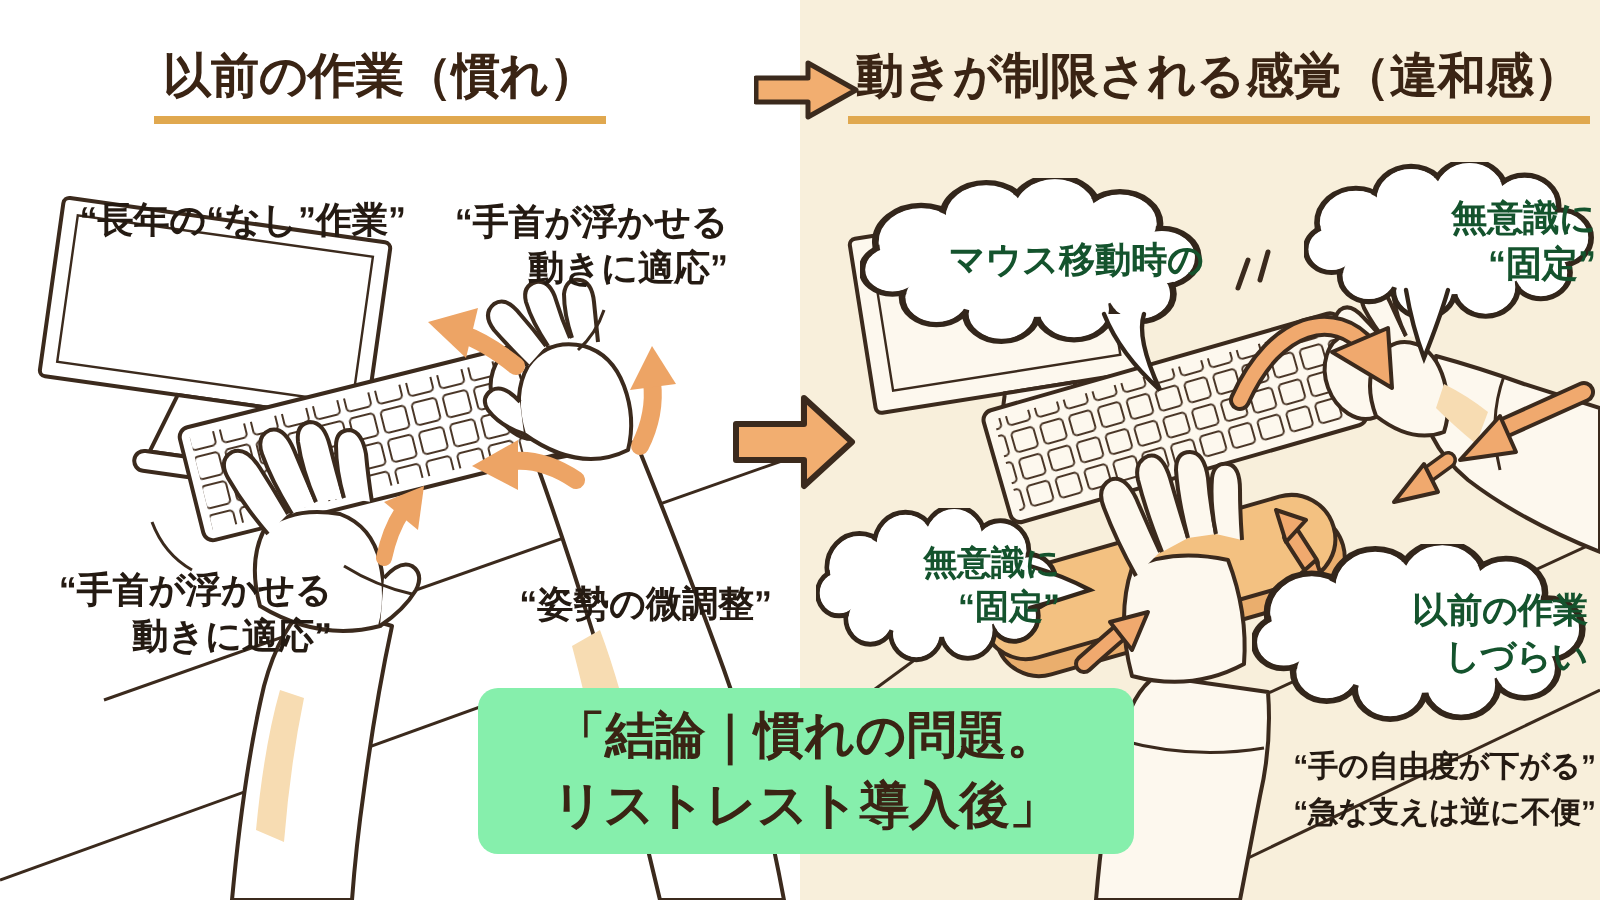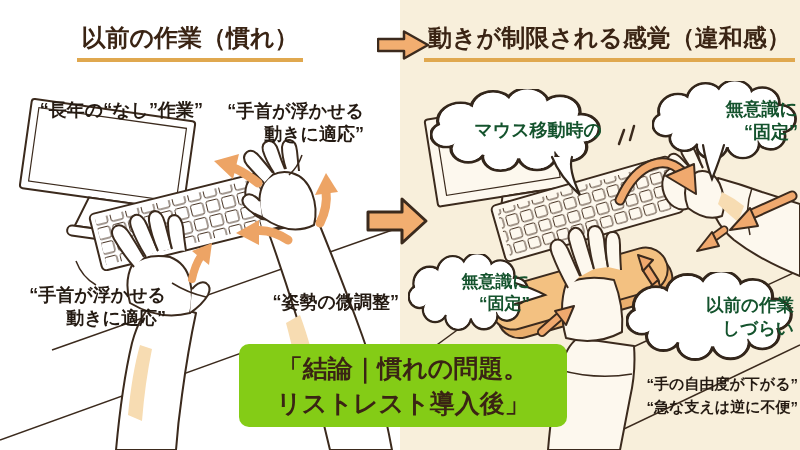--- a/index.html
+++ b/index.html
@@ -7,21 +7,21 @@
          font-family:"Liberation Sans","DejaVu Sans",sans-serif}
   .right-bg{position:absolute;left:400px;top:0;width:400px;height:450px;background:#f8efdb}
   .title{position:absolute;text-align:center;font-weight:bold;font-size:24px;color:#3a2414;z-index:4;white-space:nowrap}
   .title span{display:inline-block;padding:0 4px 4px;border-bottom:4px solid #e0a84f}
   #title-left{left:62px;top:22px;width:256px}
   #title-right{left:424px;top:22px;width:356px}
   .quote{position:absolute;font-weight:bold;font-size:18px;color:#241a12;text-align:right;line-height:1.25;z-index:4}
   #ql1{left:18px;top:99px;width:185px}
   #ql2{left:212px;top:100px;width:152px}
   #ql3{left:4px;top:284px;width:162px}
-  #ql4{left:241px;top:291px;width:158px}
+  #ql4{left:228px;top:291px;width:158px}
   #qr{left:572px;top:373px;width:226px;font-size:15px;line-height:1.5}
   .illu{position:absolute;z-index:1}
   #illu-left{left:0;top:85px}
   #illu-right{left:400px;top:80px}
   .tr-arrow{position:absolute;z-index:5}
   #arrow-top{left:377px;top:30px}
   #arrow-mid{left:366px;top:194px}
   .bubble{position:absolute;z-index:6}
   .bubble .cloud{position:absolute;left:0;top:0;width:100%}
   .bubble .tail{position:absolute}
@@ -31,21 +31,21 @@
   #b1 .cloud{height:84px} #b1 .btxt{height:84px;font-size:18px}
   #b1 .tail{left:116px;top:66px;width:40px;height:44px}
   #b2{left:652px;top:81px;width:146px;height:104px}
   #b2 .cloud{height:80px} #b2 .btxt{height:80px;font-size:18px}
   #b2 .tail{left:46px;top:62px;width:34px;height:40px}
   #b3{left:408px;top:254px;width:150px;height:80px}
   #b3 .cloud{width:122px;height:78px} #b3 .btxt{width:122px;height:78px;font-size:17px}
   #b3 .tail{left:104px;top:26px;width:36px;height:28px}
   #b4{left:626px;top:272px;width:168px;height:90px}
   #b4 .cloud{height:90px} #b4 .btxt{height:90px;font-size:17.5px}
-  .conclusion{position:absolute;left:239px;top:344px;width:328px;height:83px;background:#84cc16;border-radius:10px;
+  .conclusion{position:absolute;left:239px;top:344px;width:328px;height:83px;background:#86efac;border-radius:10px;
               display:flex;flex-direction:column;align-items:center;justify-content:center;
               font-size:25px;font-weight:bold;color:#3a2414;line-height:1.4;z-index:9;text-align:center;white-space:nowrap}
 </style>
 </head>
 <body>
 
 <svg width="0" height="0" style="position:absolute" aria-hidden="true">
   <defs>
     <symbol id="cloud" viewBox="0 0 180 110">
       <g fill="#ffffff" stroke="#33261b" stroke-width="3.5">

